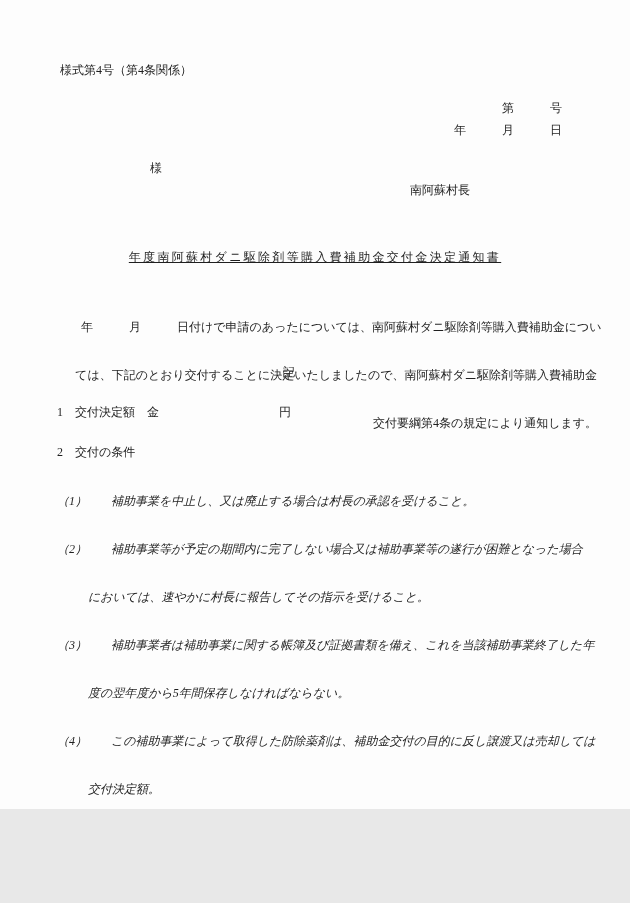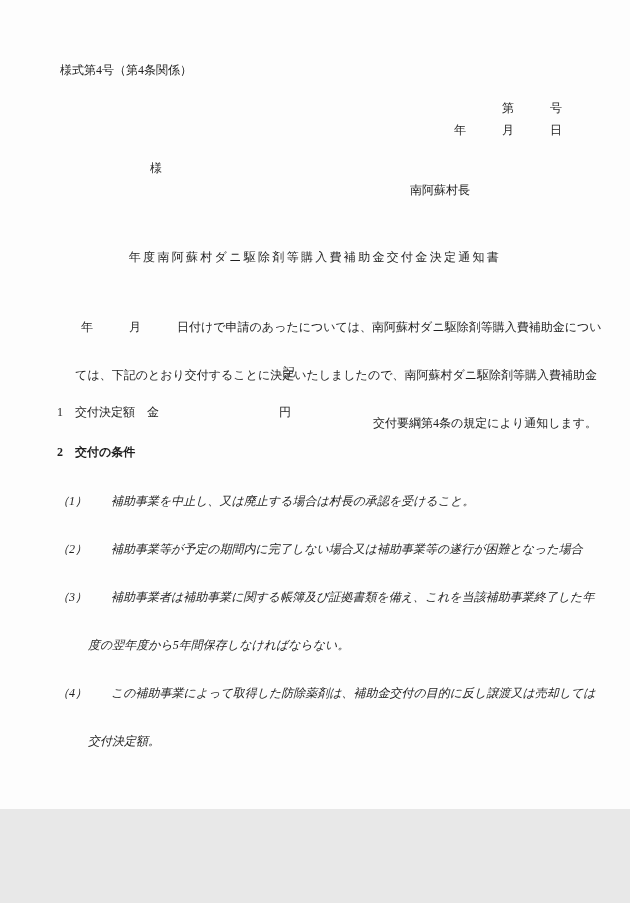--- a/index.html
+++ b/index.html
@@ -18,28 +18,28 @@
     font-size: 12px;
     overflow: hidden;
   }
   .abs { position: absolute; white-space: pre; }
 
   .form-number   { top: 62px;  left: 60px; }
   .doc-number    { top: 100px; right: 68px; text-align: right; }
   .date-line     { top: 122px; right: 68px; text-align: center; }
   .addressee     { top: 160px; left: 150px; }
   .sender        { top: 182px; left: 410px; }
-  .doc-title     { top: 249px; left: 0; width: 630px; text-align: center; letter-spacing: 2.3px; white-space: pre; }
+  .doc-title     { top: 249px; left: 0; width: 630px; text-align: center; letter-spacing: 2.3px; white-space: pre; text-decoration: underline; }
 
   .body-par      { top: 288px; left: 57px; width: 540px; text-align: right; }
   .line          { height: 18px; line-height: 18px; white-space: pre; }
 
   .section-marker { top: 364px; left: 283px; }
   .amount-line    { top: 404px; left: 57px; }
-  .cond-heading   { top: 444px; left: 57px; font-weight: bold; }
+  .cond-heading   { top: 444px; left: 57px; }
   .conditions     { top: 462px; left: 57px; width: 560px; font-style: italic; }
   .cont           { padding-left: 31px; }
 </style>
 </head>
 <body>
 
 <div class="page">
 
   <div class="abs form-number">様式第4号（第4条関係）</div>
 
@@ -61,19 +61,20 @@
 
   <div class="abs section-marker">記</div>
 
   <div class="abs amount-line">1　交付決定額　金　　　　　　　　　　円</div>
 
   <div class="abs cond-heading">2　交付の条件</div>
 
   <div class="abs conditions">
     <div class="line">（1）　　補助事業を中止し、又は廃止する場合は村長の承認を受けること。</div>
     <div class="line">（2）　　補助事業等が予定の期間内に完了しない場合又は補助事業等の遂行が困難となった場合</div>
+    <div class="line cont">においては、速やかに村長に報告してその指示を受けること。</div>
     <div class="line">（3）　　補助事業者は補助事業に関する帳簿及び証拠書類を備え、これを当該補助事業終了した年</div>
     <div class="line cont">度の翌年度から5年間保存しなければならない。</div>
     <div class="line">（4）　　この補助事業によって取得した防除薬剤は、補助金交付の目的に反し譲渡又は売却しては</div>
     <div class="line cont">交付決定額。</div>
   </div>
 
 </div>
 
 </body></html>

